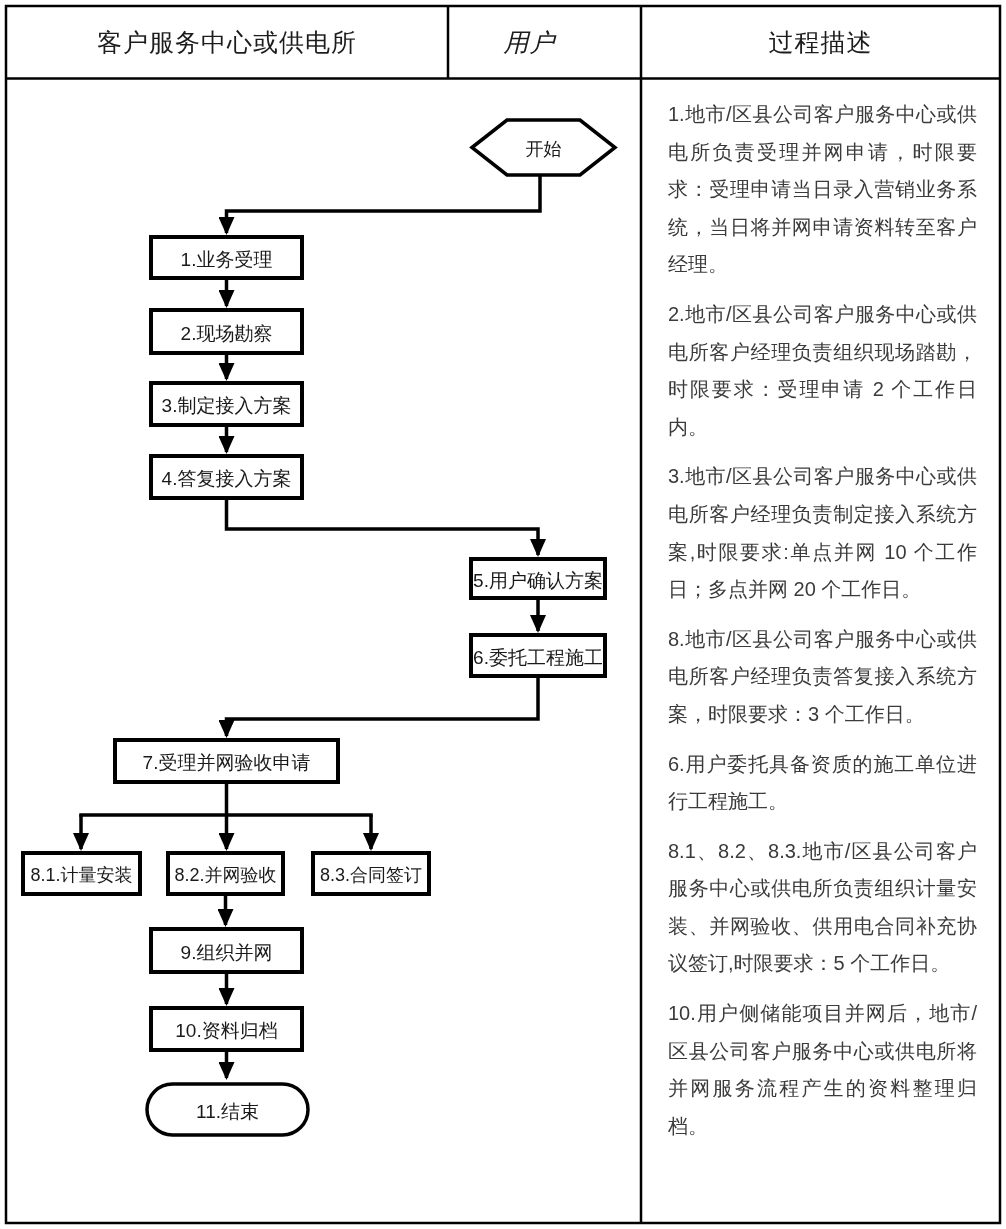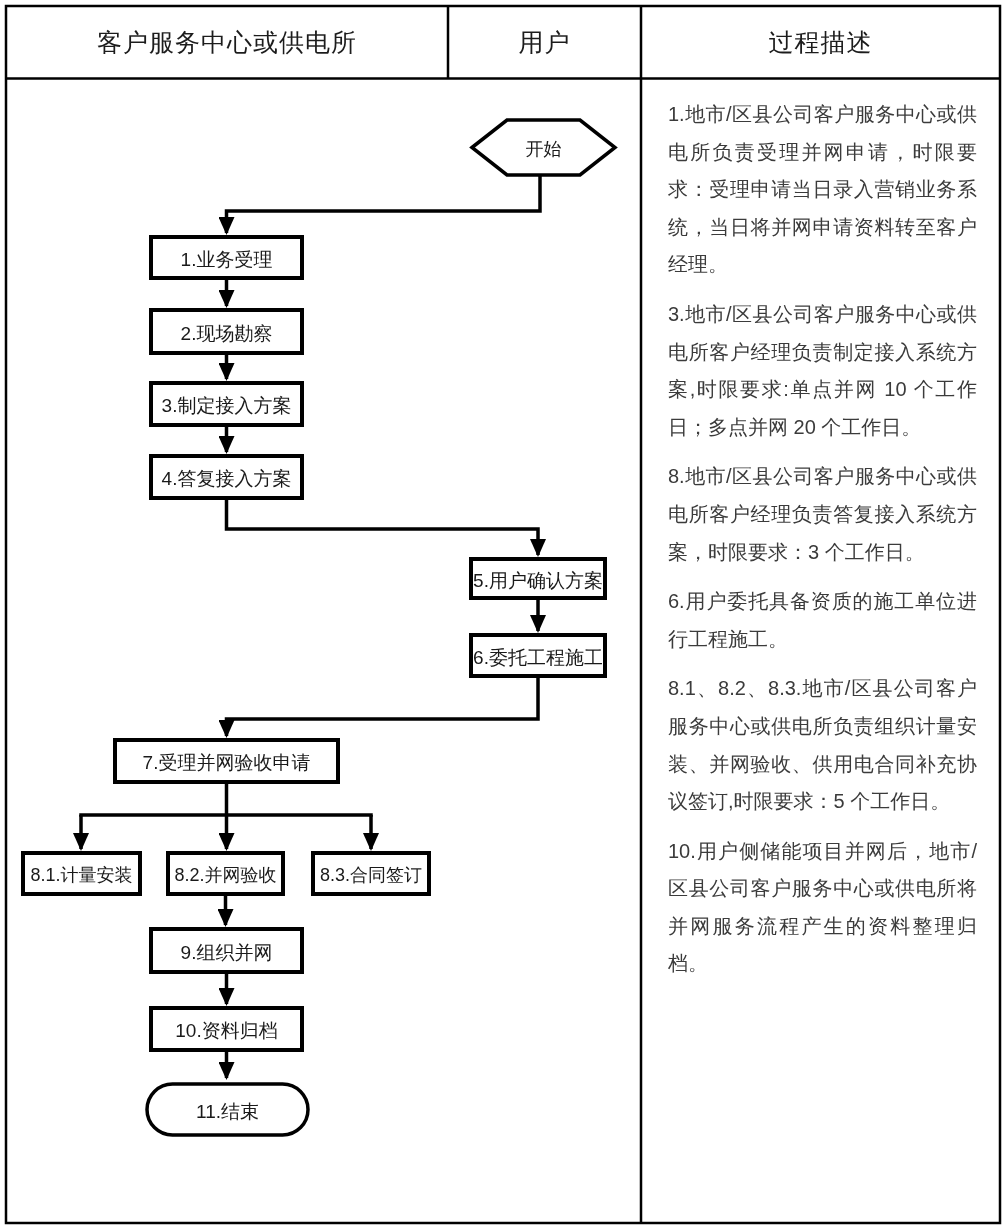--- a/index.html
+++ b/index.html
@@ -31,21 +31,21 @@
   .node-label{
     font-family:"Liberation Sans","DejaVu Sans",sans-serif;
     font-size:19px;fill:#1a1a1a;text-anchor:middle;dominant-baseline:central;
   }
   .node-label-sm{font-size:18px;}
 </style>
 </head>
 <body>
 
 <div class="hcell" style="left:6px;width:442px;">客户服务中心或供电所</div>
-<div class="hcell" style="left:448px;width:193px;">用户</div>
+<div class="hcell" style="left:433px;width:193px;font-style:italic;">用户</div>
 <div class="hcell" style="left:641px;width:359px;border-radius:15px;">过程描述</div>
 
 <svg width="1006" height="1229" viewBox="0 0 1006 1229">
   <defs>
     <marker id="arrow" markerUnits="userSpaceOnUse" markerWidth="20" markerHeight="16" viewBox="0 0 18 16" refX="16" refY="8" orient="auto">
       <path d="M0,0 L18,8 L0,16 Z" fill="#000"></path>
     </marker>
   </defs>
 
   <g>
@@ -113,18 +113,19 @@
     <rect class="node-shape" x="151" y="1008" width="151" height="42"></rect>
     <text class="node-label" x="226.5" y="1030">10.资料归档</text>
 
     <rect class="node-shape-thin" x="147" y="1084" width="161" height="51" rx="25.5" ry="25.5"></rect>
     <text class="node-label" x="227.5" y="1111">11.结束</text>
   </g>
 </svg>
 
 <div class="desc">
   <p>1.地市/区县公司客户服务中心或供电所负责受理并网申请，时限要求：受理申请当日录入营销业务系统，当日将并网申请资料转至客户经理。</p>
+  <p>2.地市/区县公司客户服务中心或供电所客户经理负责组织现场踏勘，时限要求：受理申请 2 个工作日内。</p>
   <p>3.地市/区县公司客户服务中心或供电所客户经理负责制定接入系统方案,时限要求:单点并网 10 个工作日；多点并网 20 个工作日。</p>
   <p>8.地市/区县公司客户服务中心或供电所客户经理负责答复接入系统方案，时限要求：3 个工作日。</p>
   <p>6.用户委托具备资质的施工单位进行工程施工。</p>
   <p>8.1、8.2、8.3.地市/区县公司客户服务中心或供电所负责组织计量安装、并网验收、供用电合同补充协议签订,时限要求：5 个工作日。</p>
   <p>10.用户侧储能项目并网后，地市/区县公司客户服务中心或供电所将并网服务流程产生的资料整理归档。</p>
 </div>
 
 </body></html>

